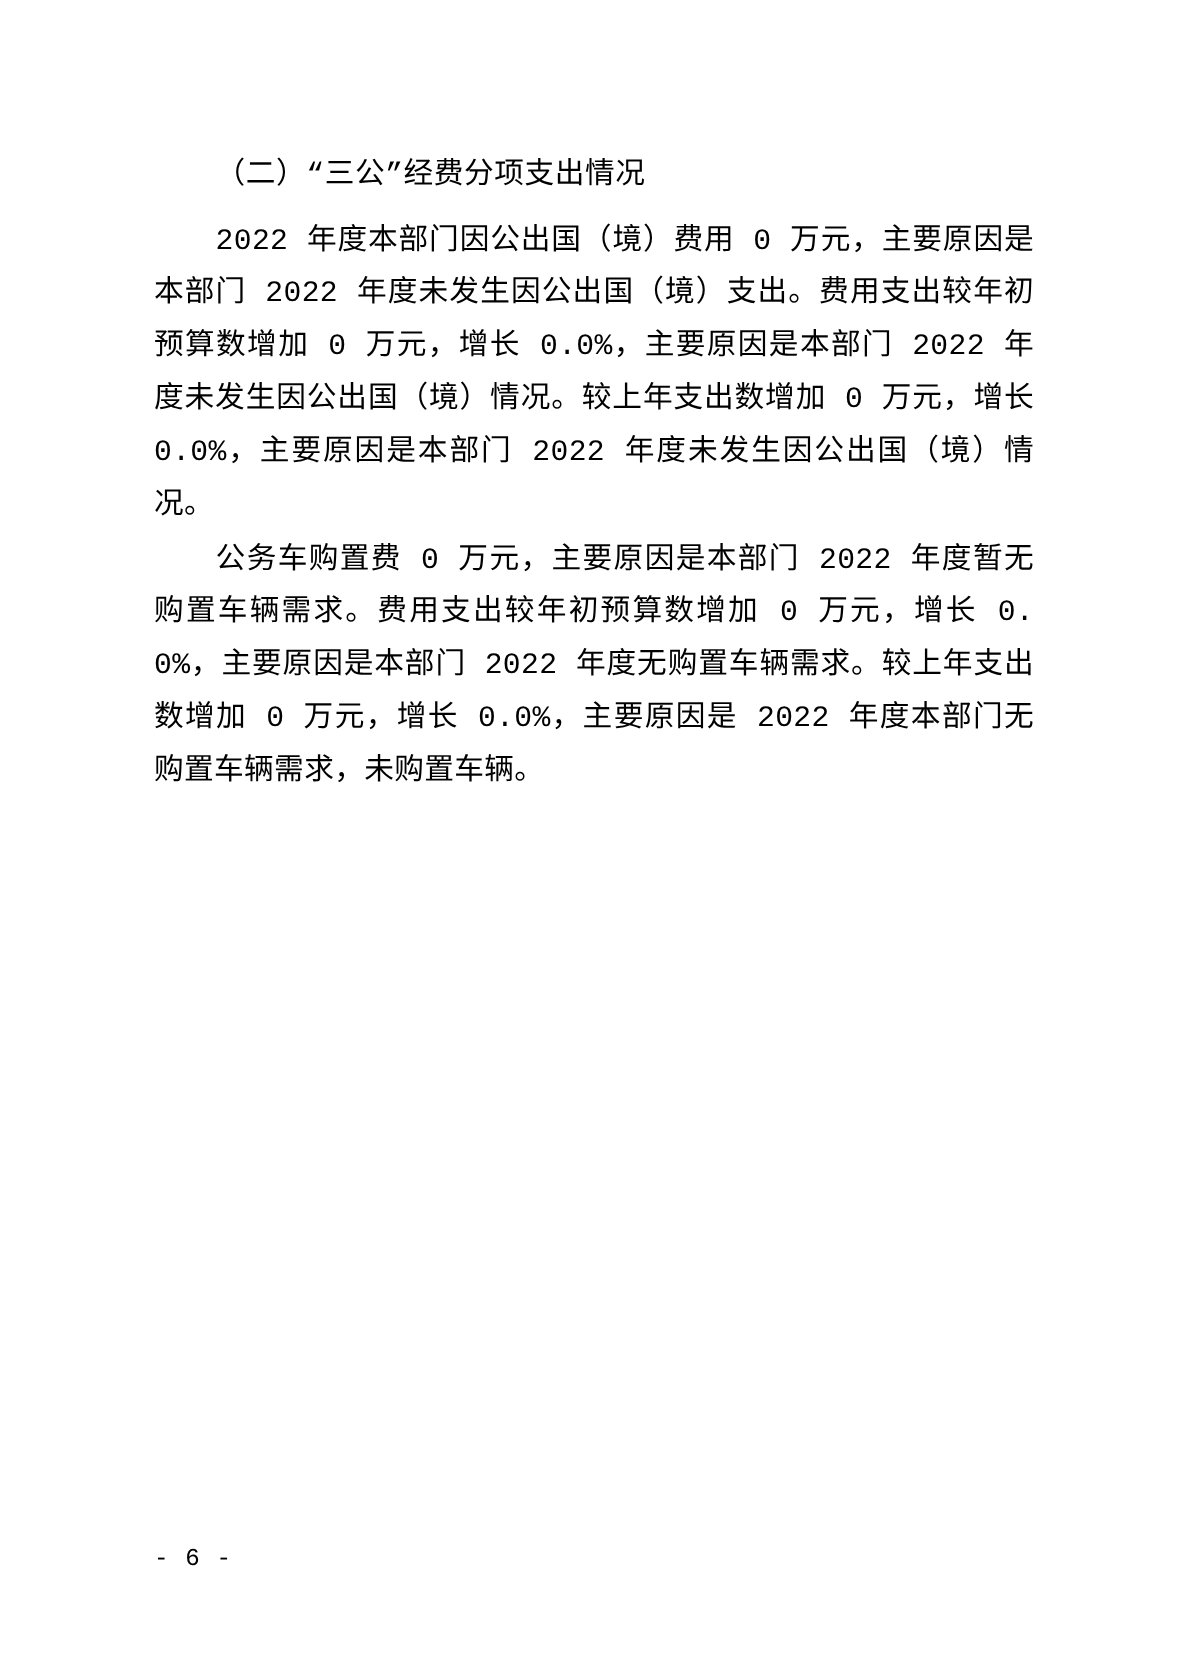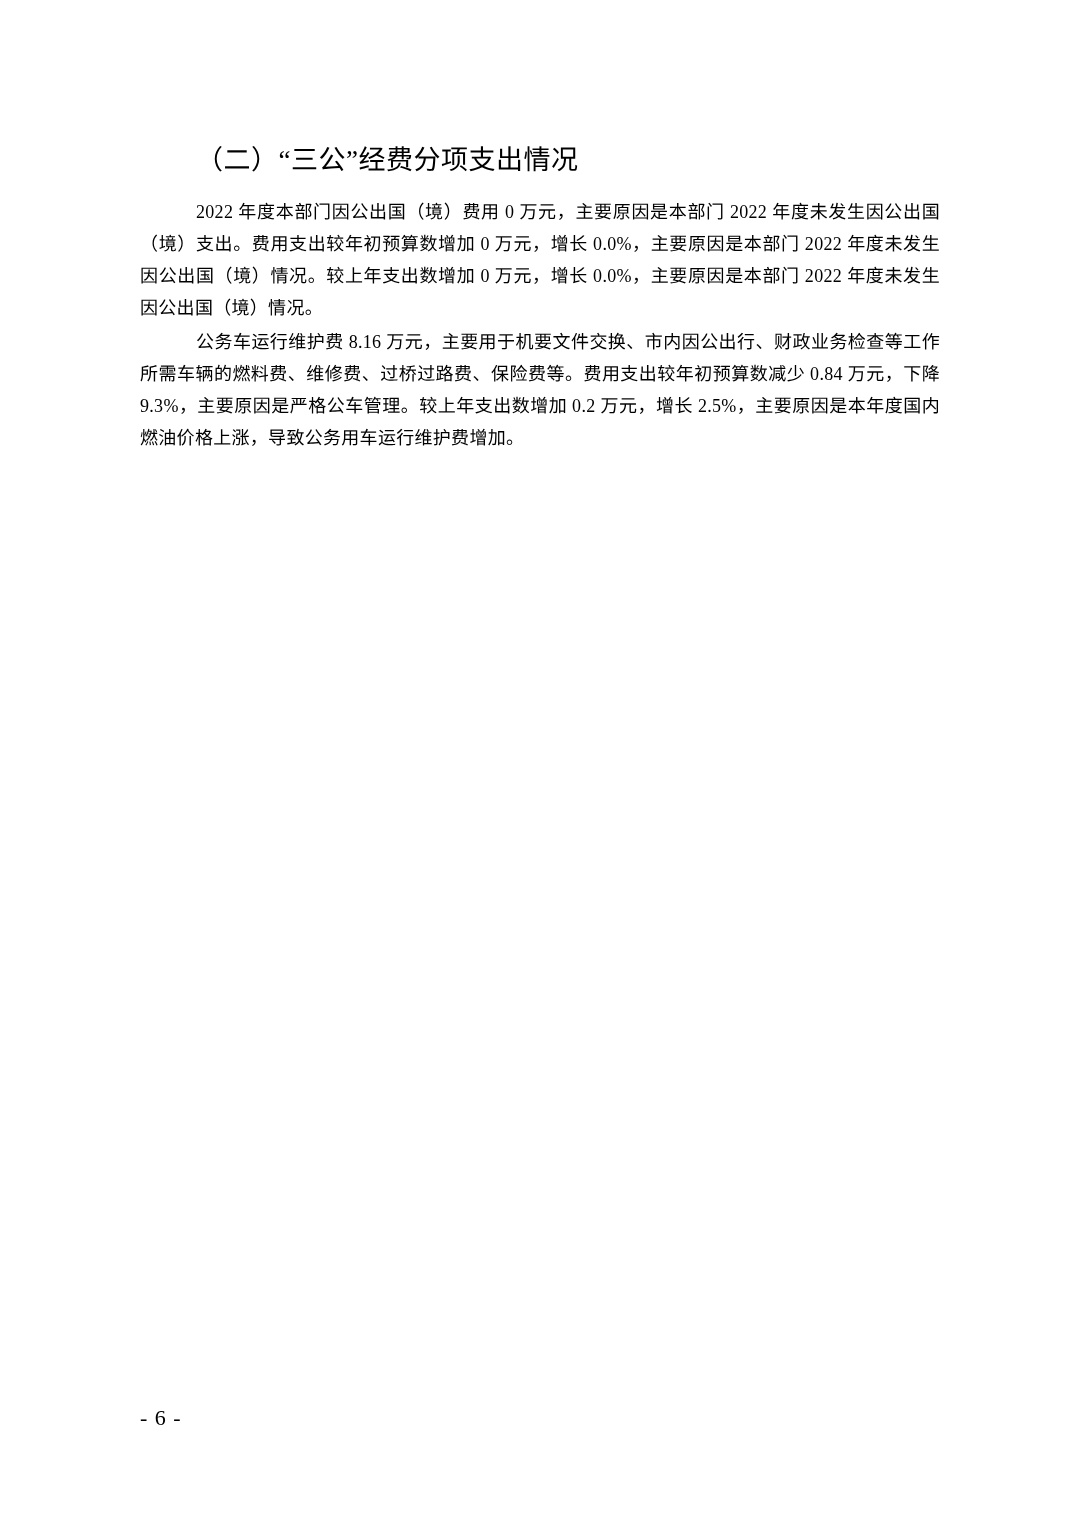--- a/index.html
+++ b/index.html
@@ -7,39 +7,39 @@
     padding: 0;
     background: #ffffff;
   }
   .page {
     position: relative;
     width: 1074px;
     height: 1520px;
     background: #ffffff;
     margin: 0 auto;
     overflow: hidden;
-    font-family: Liberation Serif, serif;
+    font-family: Liberation Mono, monospace;
     color: #000000;
   }
   .content {
     position: absolute;
     left: 140px;
     top: 140px;
     width: 800px;
   }
   .heading {
     font-size: 27px;
     line-height: 1.55;
     letter-spacing: 0.5px;
     text-indent: 56px;
     margin: 0 0 14px 0;
     font-weight: 400;
   }
   p.para {
-    font-size: 18px;
+    font-size: 27px;
     line-height: 1.78;
     letter-spacing: 0.3px;
     text-indent: 56px;
     margin: 0 0 2px 0;
     text-align: justify;
     text-justify: inter-ideograph;
     word-break: break-all;
   }
   .page-number {
     position: absolute;
@@ -51,18 +51,18 @@
 </style>
 </head>
 <body>
 
 <div class="page">
   <div class="content">
 
     <h2 class="heading">（二）“三公”经费分项支出情况</h2>
 
     <p class="para">2022 年度本部门因公出国（境）费用 0 万元，主要原因是本部门 2022 年度未发生因公出国（境）支出。费用支出较年初预算数增加 0 万元，增长 0.0%，主要原因是本部门 2022 年度未发生因公出国（境）情况。较上年支出数增加 0 万元，增长 0.0%，主要原因是本部门 2022 年度未发生因公出国（境）情况。</p>
-    <p class="para">公务车运行维护费 8.16 万元，主要用于机要文件交换、市内因公出行、财政业务检查等工作所需车辆的燃料费、维修费、过桥过路费、保险费等。费用支出较年初预算数减少 0.84 万元，下降 9.3%，主要原因是严格公车管理。较上年支出数增加 0.2 万元，增长 2.5%，主要原因是本年度国内燃油价格上涨，导致公务用车运行维护费增加。</p>
+    <p class="para">公务车购置费 0 万元，主要原因是本部门 2022 年度暂无购置车辆需求。费用支出较年初预算数增加 0 万元，增长 0.0%，主要原因是本部门 2022 年度无购置车辆需求。较上年支出数增加 0 万元，增长 0.0%，主要原因是 2022 年度本部门无购置车辆需求，未购置车辆。</p>
 
   </div>
 
   <div class="page-number">- 6 -</div>
 </div>
 
 </body></html>

